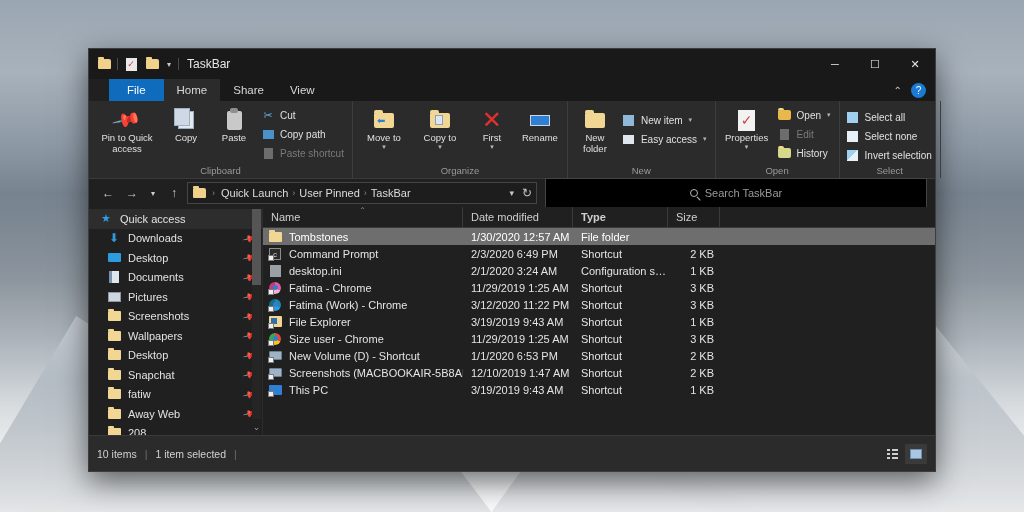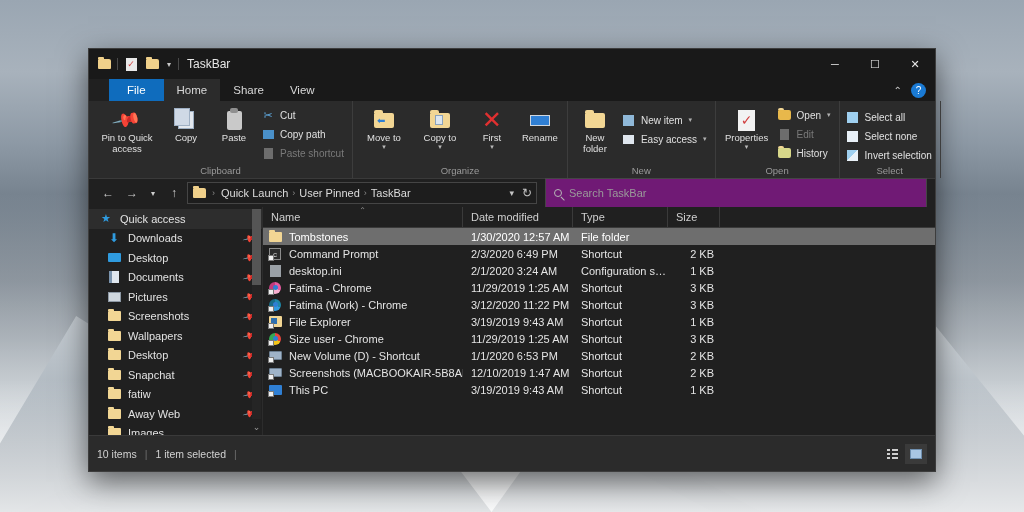--- a/index.html
+++ b/index.html
@@ -219,22 +219,22 @@
   .navbtn.sm { width: 16px; font-size: 8px; }
   .addrbox {
     flex: 1 1 auto; height: 22px; background: #1d1d1d;
     border: 1px solid #454545; display: flex; align-items: center;
     padding: 0 4px 0 5px; gap: 4px; min-width: 0;
   }
   .crumbs { display: flex; align-items: center; gap: 2px; color: #dcdcdc; font-size: 11px; }
   .crumb-sep { color: #8b8b8b; font-size: 9px; padding: 0 2px; }
   .addr-right { margin-left: auto; display: flex; align-items: center; gap: 8px; color: #c4c4c4; }
   .searchbox {
-    width: 382px; height: 30px; background: #701a75; border: 1px solid #454545;
-    display: flex; align-items: center; gap: 7px; padding: 0 8px; margin-left: 6px;
+    width: 382px; height: 30px; background: #000000; border: 1px solid #454545;
+    display: flex; align-items: center; gap: 7px; padding: 0 8px; margin-left: 6px; justify-content: center;
   }
   .searchbox .ph { color: #9a9a9a; font-size: 11px; }
   .mag {
     width: 8px; height: 8px; border: 1.4px solid #b6b6b6; border-radius: 50%;
     position: relative;
   }
   .mag::after {
     content:""; position: absolute; right: -4px; bottom: -3px;
     width: 5px; height: 1.4px; background: #b6b6b6; transform: rotate(45deg);
   }
@@ -279,21 +279,21 @@
     height: 21px; display: flex; align-items: stretch;
     border-bottom: 1px solid #3a3a3a; color: #cfcfcf; font-size: 11px;
     flex: 0 0 auto; position: relative;
   }
   .colhead .ch {
     display: flex; align-items: center; padding-left: 8px;
     border-right: 1px solid #3a3a3a; position: relative;
   }
   .ch.c-name { width: 200px; }
   .ch.c-date { width: 110px; }
-  .ch.c-type { width: 95px; }
+  .ch.c-type { width: 95px; font-weight: bold; }
   .ch.c-size { width: 52px; }
   .sortmark {
     position: absolute; left: 50%; top: 0; transform: translateX(-50%);
     color: #8f8f8f; font-size: 8px; line-height: 7px;
   }
   .rows { flex: 1 1 auto; overflow: hidden; }
   .frow { height: 17px; display: flex; align-items: center; font-size: 11px; color: #e4e4e4; }
   .frow.sel { background: #6e6e6e; color: #fff; }
   .cell { padding-left: 8px; overflow: hidden; white-space: nowrap; text-overflow: ellipsis; }
   .cell.c-name { width: 200px; display: flex; align-items: center; gap: 7px; padding-left: 5px; }
@@ -685,20 +685,26 @@
           <span class="ni">
               <span class="ic-fold-sm"></span>
             </span>
           <span>Away Web</span>
           <span class="pin">📌</span>
         </div>
         <div class="navitem">
           <span class="ni">
               <span class="ic-fold-sm"></span>
             </span>
+          <span>208</span>
+        </div>
+        <div class="navitem">
+          <span class="ni">
+              <span class="ic-fold-sm"></span>
+            </span>
           <span>Images</span>
         </div>
       </div>
       <div class="sb-scroll">
         <div class="sb-thumb"></div>
       </div>
       <div class="sb-down">⌄</div>
     </div>
 
     <div class="filepane">

